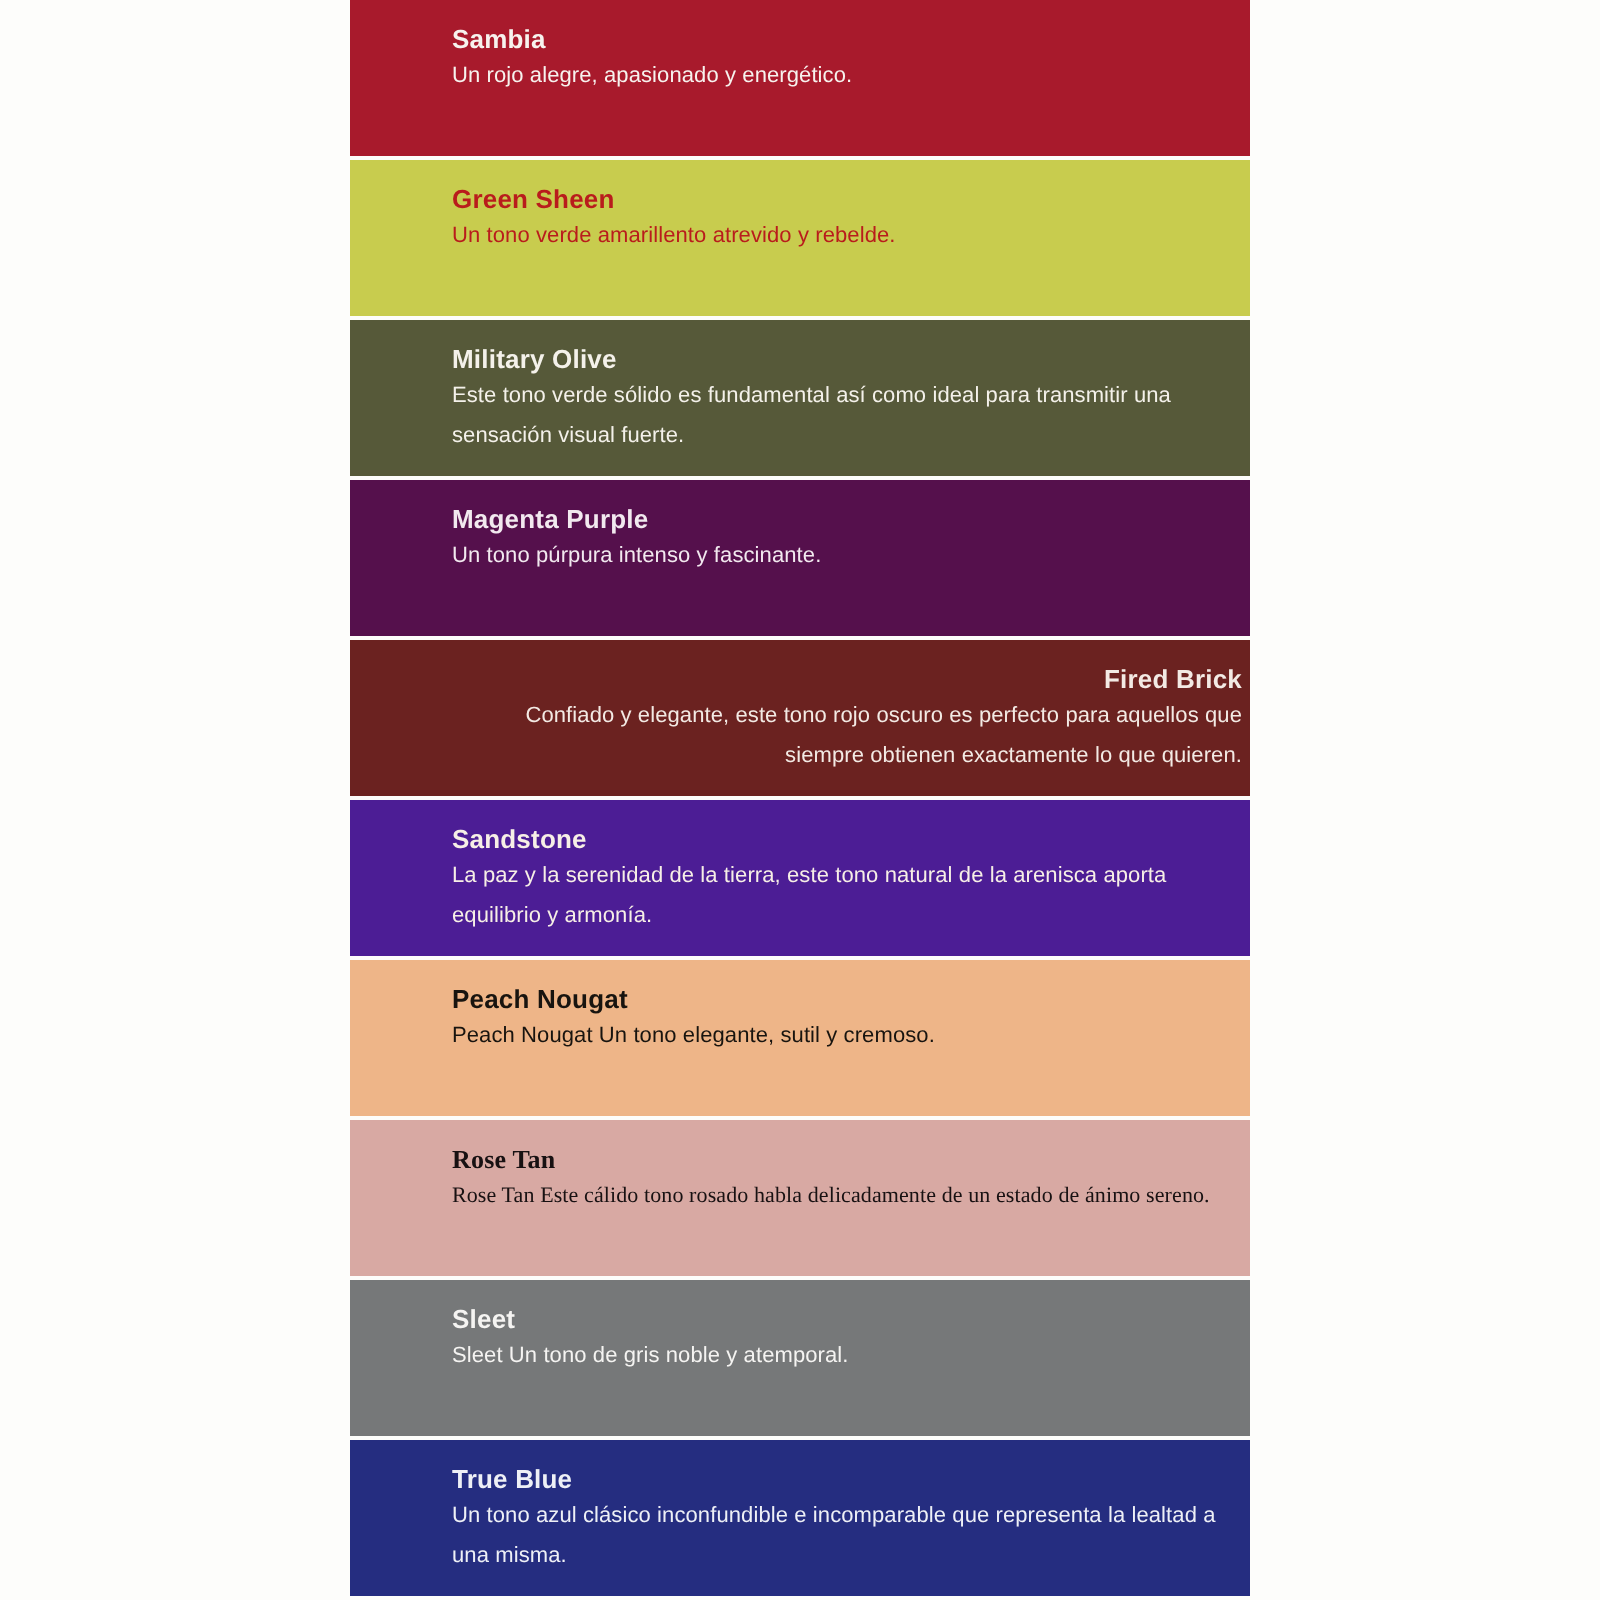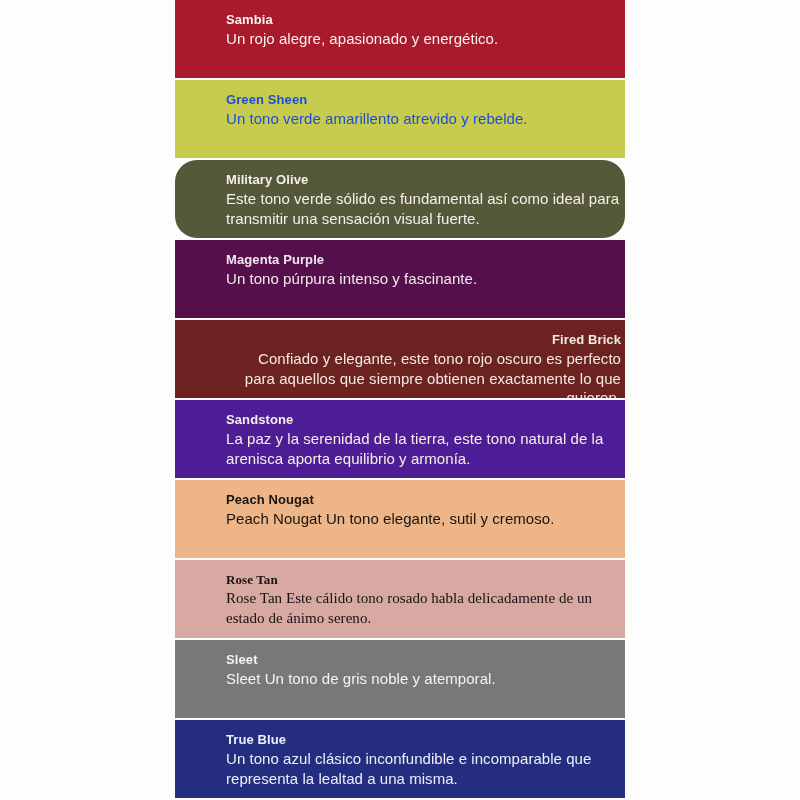--- a/index.html
+++ b/index.html
@@ -43,44 +43,44 @@
   .swatch-name {
     font-size: 13px;
     font-weight: bold;
     line-height: 19px;
     letter-spacing: 0.1px;
     margin: 0;
     white-space: nowrap;
   }
 
   .swatch-desc {
-    font-size: 15px;
+    font-size: 11px;
     font-weight: normal;
     line-height: 19.5px;
     margin: 0;
     letter-spacing: 0.05px;
   }
 </style>
 </head>
 <body>
 
 <div id="palette-board" style="background-color: rgb(253, 253, 251);">
   <div class="swatch-list">
 
     <div class="swatch-row" style="background-color: rgb(168, 26, 44); color: rgb(247, 242, 238);">
       <p class="swatch-name">Sambia</p>
       <p class="swatch-desc">Un rojo alegre, apasionado y energético.</p>
     </div>
 
-    <div class="swatch-row" style="background-color: rgb(200, 204, 78); color: #1d4ed8;">
+    <div class="swatch-row" style="background-color: rgb(200, 204, 78); color: #b91c1c;">
       <p class="swatch-name">Green Sheen</p>
       <p class="swatch-desc">Un tono verde amarillento atrevido y rebelde.</p>
     </div>
 
-    <div class="swatch-row" style="background-color: rgb(86, 89, 57); color: rgb(244, 241, 234); border-radius: 22px;">
+    <div class="swatch-row" style="background-color: rgb(86, 89, 57); color: rgb(244, 241, 234);">
       <p class="swatch-name">Military Olive</p>
       <p class="swatch-desc">Este tono verde sólido es fundamental así como ideal para transmitir una sensación visual fuerte.</p>
     </div>
 
     <div class="swatch-row" style="background-color: rgb(85, 16, 76); color: rgb(242, 233, 239);">
       <p class="swatch-name">Magenta Purple</p>
       <p class="swatch-desc">Un tono púrpura intenso y fascinante.</p>
     </div>
 
     <div class="swatch-row" style="background-color: rgb(107, 34, 32); color: rgb(243, 234, 228); text-align: right;">

